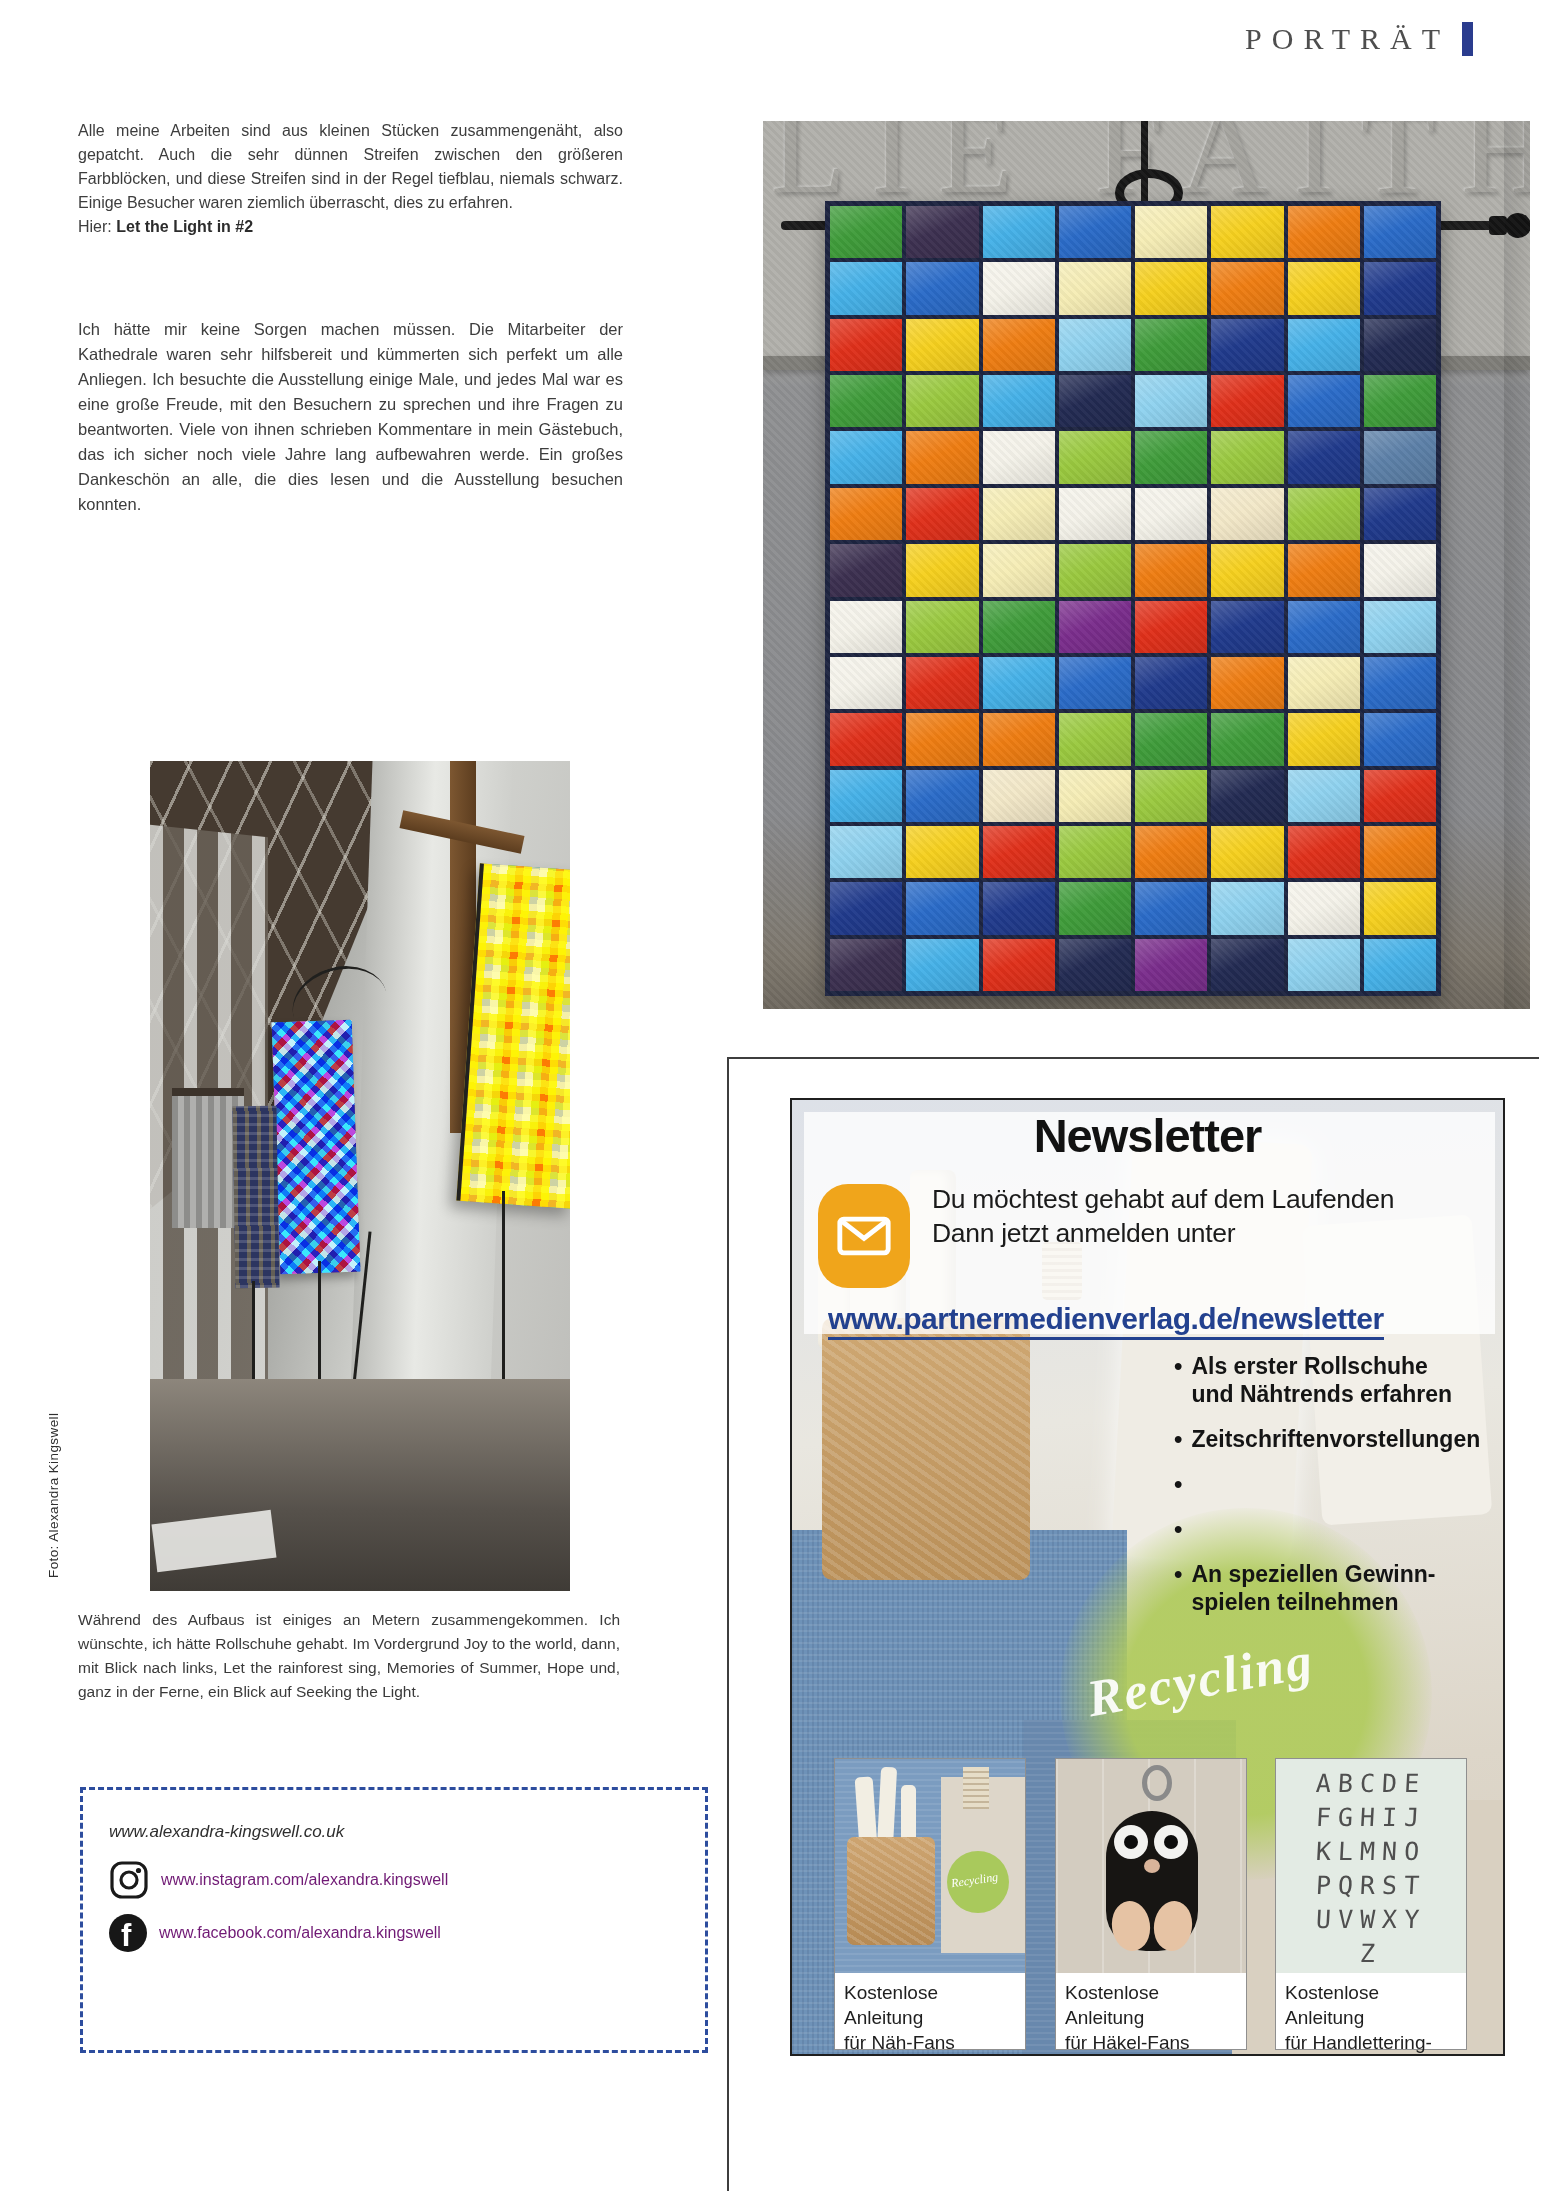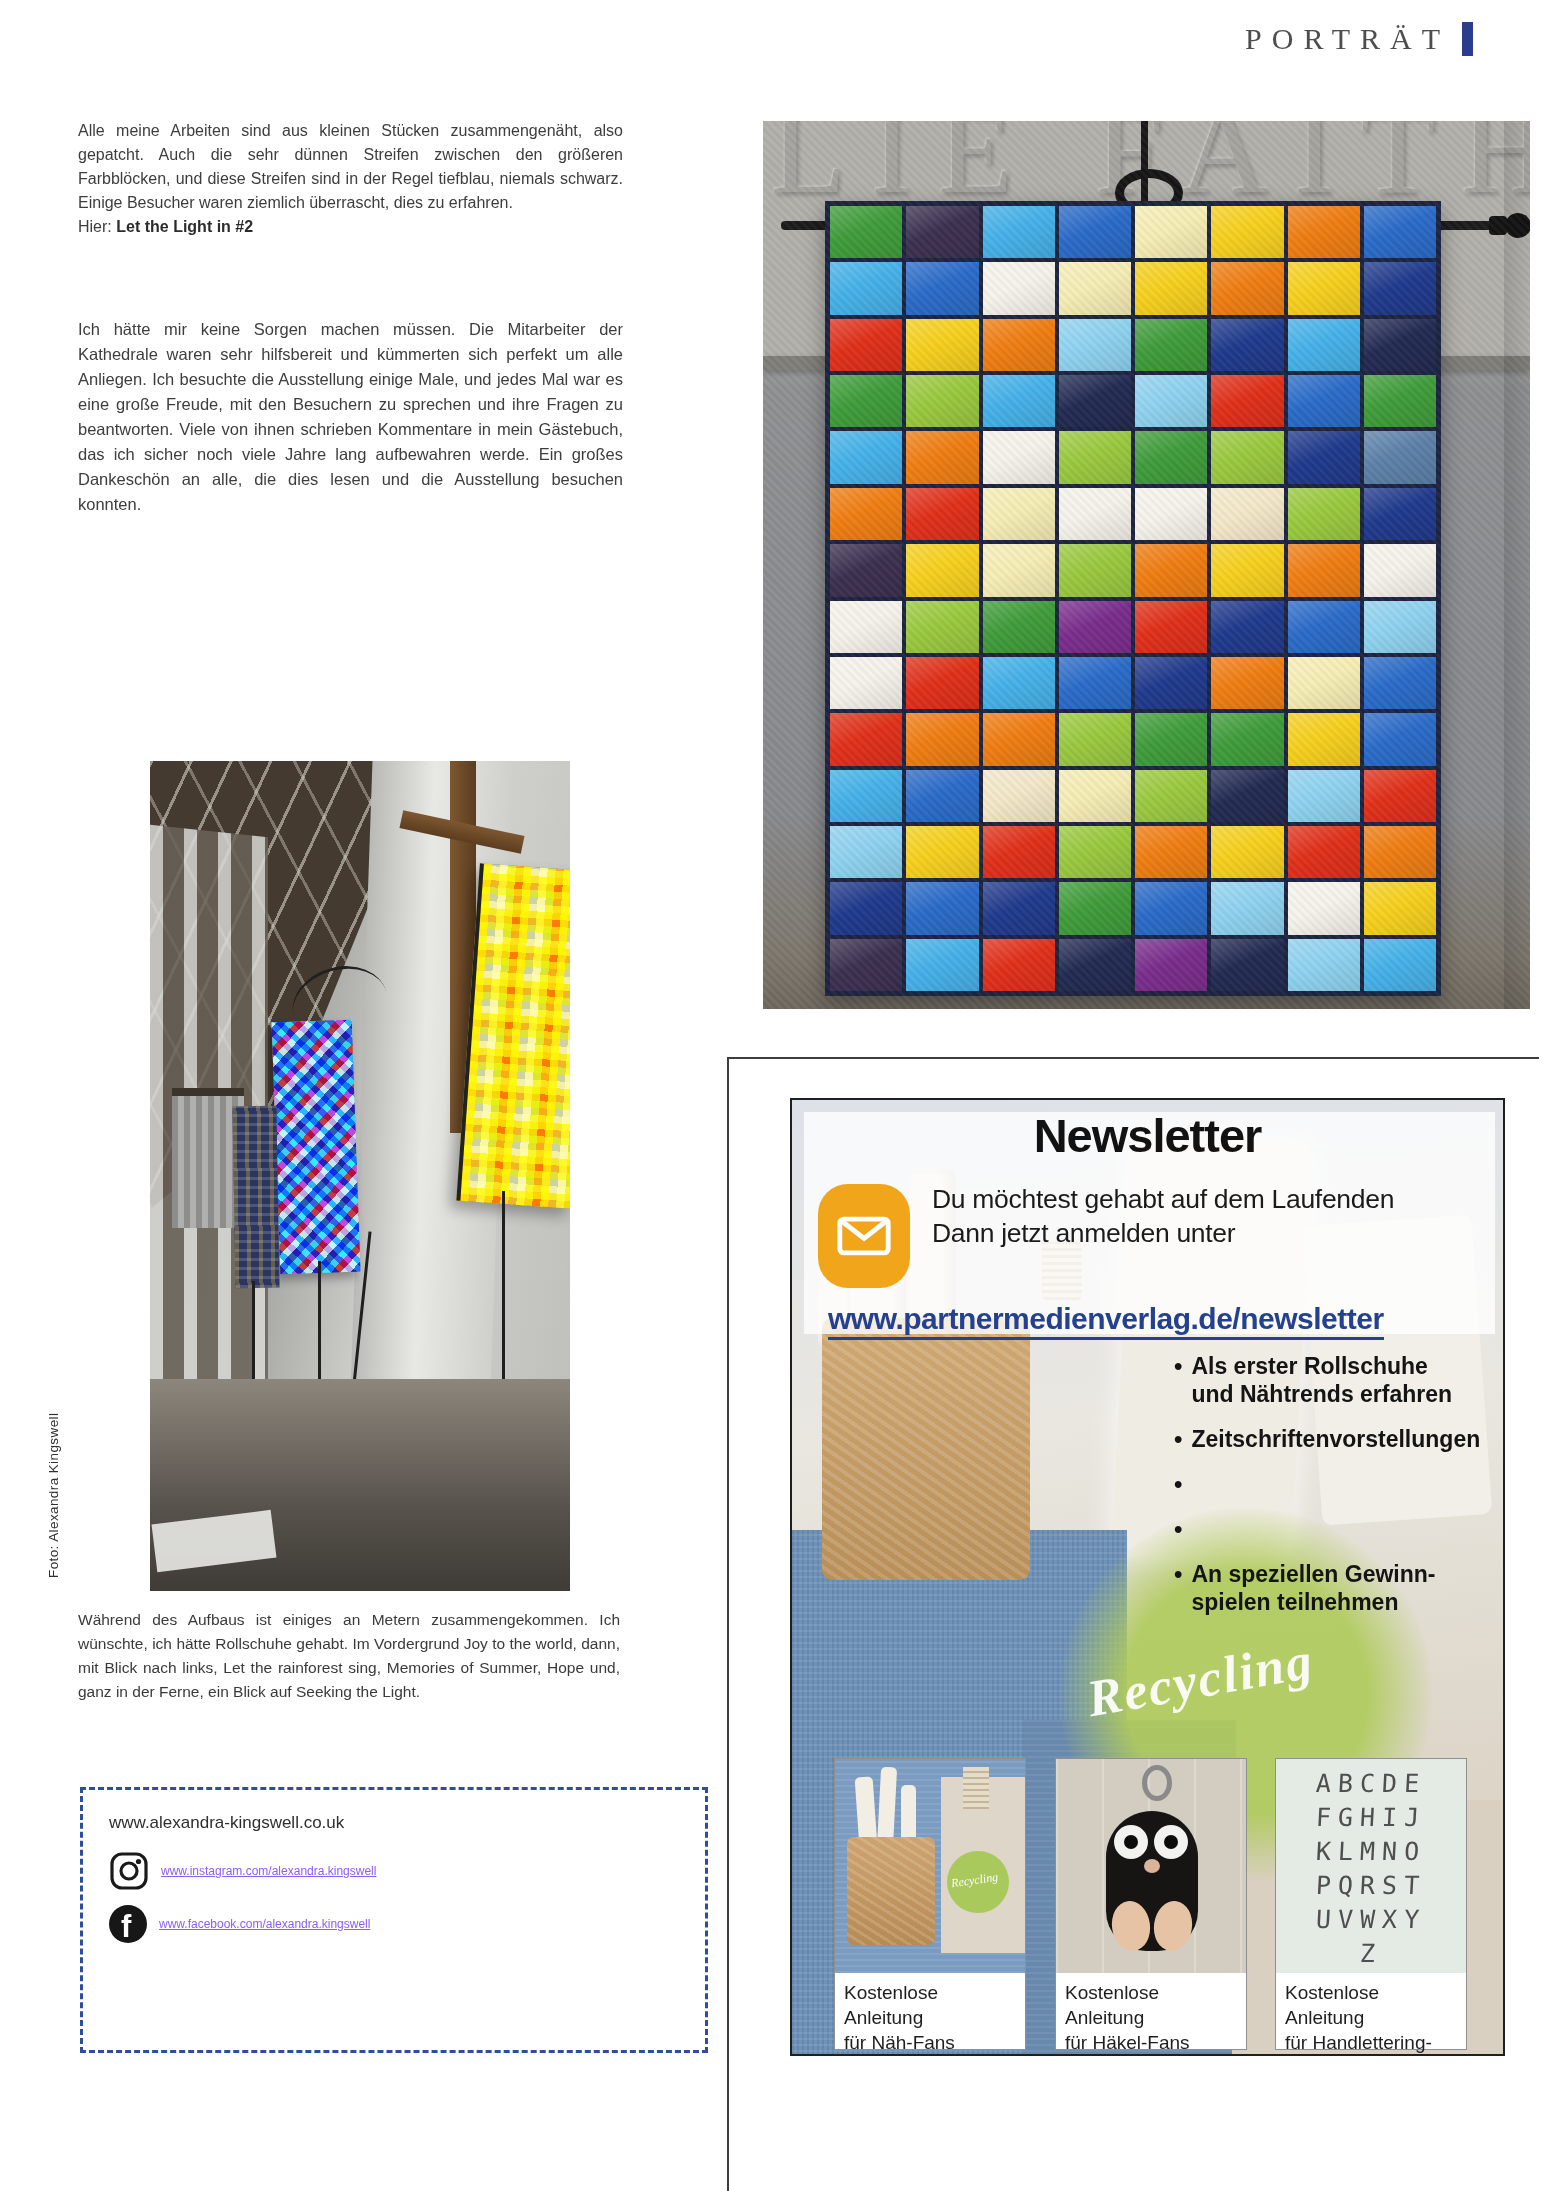--- a/index.html
+++ b/index.html
@@ -78,23 +78,23 @@
      border-radius:50%;transform:rotate(-16deg);}
   .stand{position:absolute;width:3px;background:#1f1f1d;}
   .expo-floor{position:absolute;left:0;bottom:0;width:100%;height:212px;
      background:linear-gradient(180deg,#8d867c 0%,#56514b 62%,#3f3b36 100%);}
   .floor-sheet{position:absolute;left:4px;bottom:26px;width:120px;height:48px;background:#e9e9e5;
      transform:rotate(-7deg);opacity:.9;}
   
   .infobox{position:absolute;left:80px;top:1787px;width:628px;height:266px;box-sizing:border-box;
      border:3px dashed #2d4d9e;padding:20px 26px;}
   .info-heading{font-size:17.5px;font-weight:bold;color:#222;line-height:25px;width:455px;text-align:justify;}
-  .info-site{font-size:17px;color:#2e2e2e;margin-top:3px;}
+  .info-site{font-style:italic;font-size:17px;color:#2e2e2e;margin-top:12px;}
   .social-row{display:flex;align-items:center;gap:12px;margin-top:18px;}
-  .social-row .lnk{font-size:12px;color:#8b5cf6;text-decoration:underline;}
+  .social-row .lnk{font-size:16px;color:#701a75;}
   .fb-circle{width:38px;height:38px;border-radius:50%;background:#171717;position:relative;overflow:hidden;}
   .fb-circle span{position:absolute;left:12px;top:4px;color:#fff;font-size:31px;font-weight:bold;
      font-family:"Liberation Sans",sans-serif;}
   
   .rule-v{position:absolute;left:727px;top:1057px;width:2px;height:1134px;background:#3e3e3e;}
   .rule-h{position:absolute;left:727px;top:1057px;width:812px;height:2px;background:#3e3e3e;}
   
   .ad{position:absolute;left:790px;top:1098px;width:715px;height:958px;box-sizing:border-box;
      border:2px solid #1f1f1f;overflow:hidden;
      background:linear-gradient(175deg,#dde1e8 0%,#e9e7e0 34%,#ddd6c9 70%,#d6cec0 100%);}

